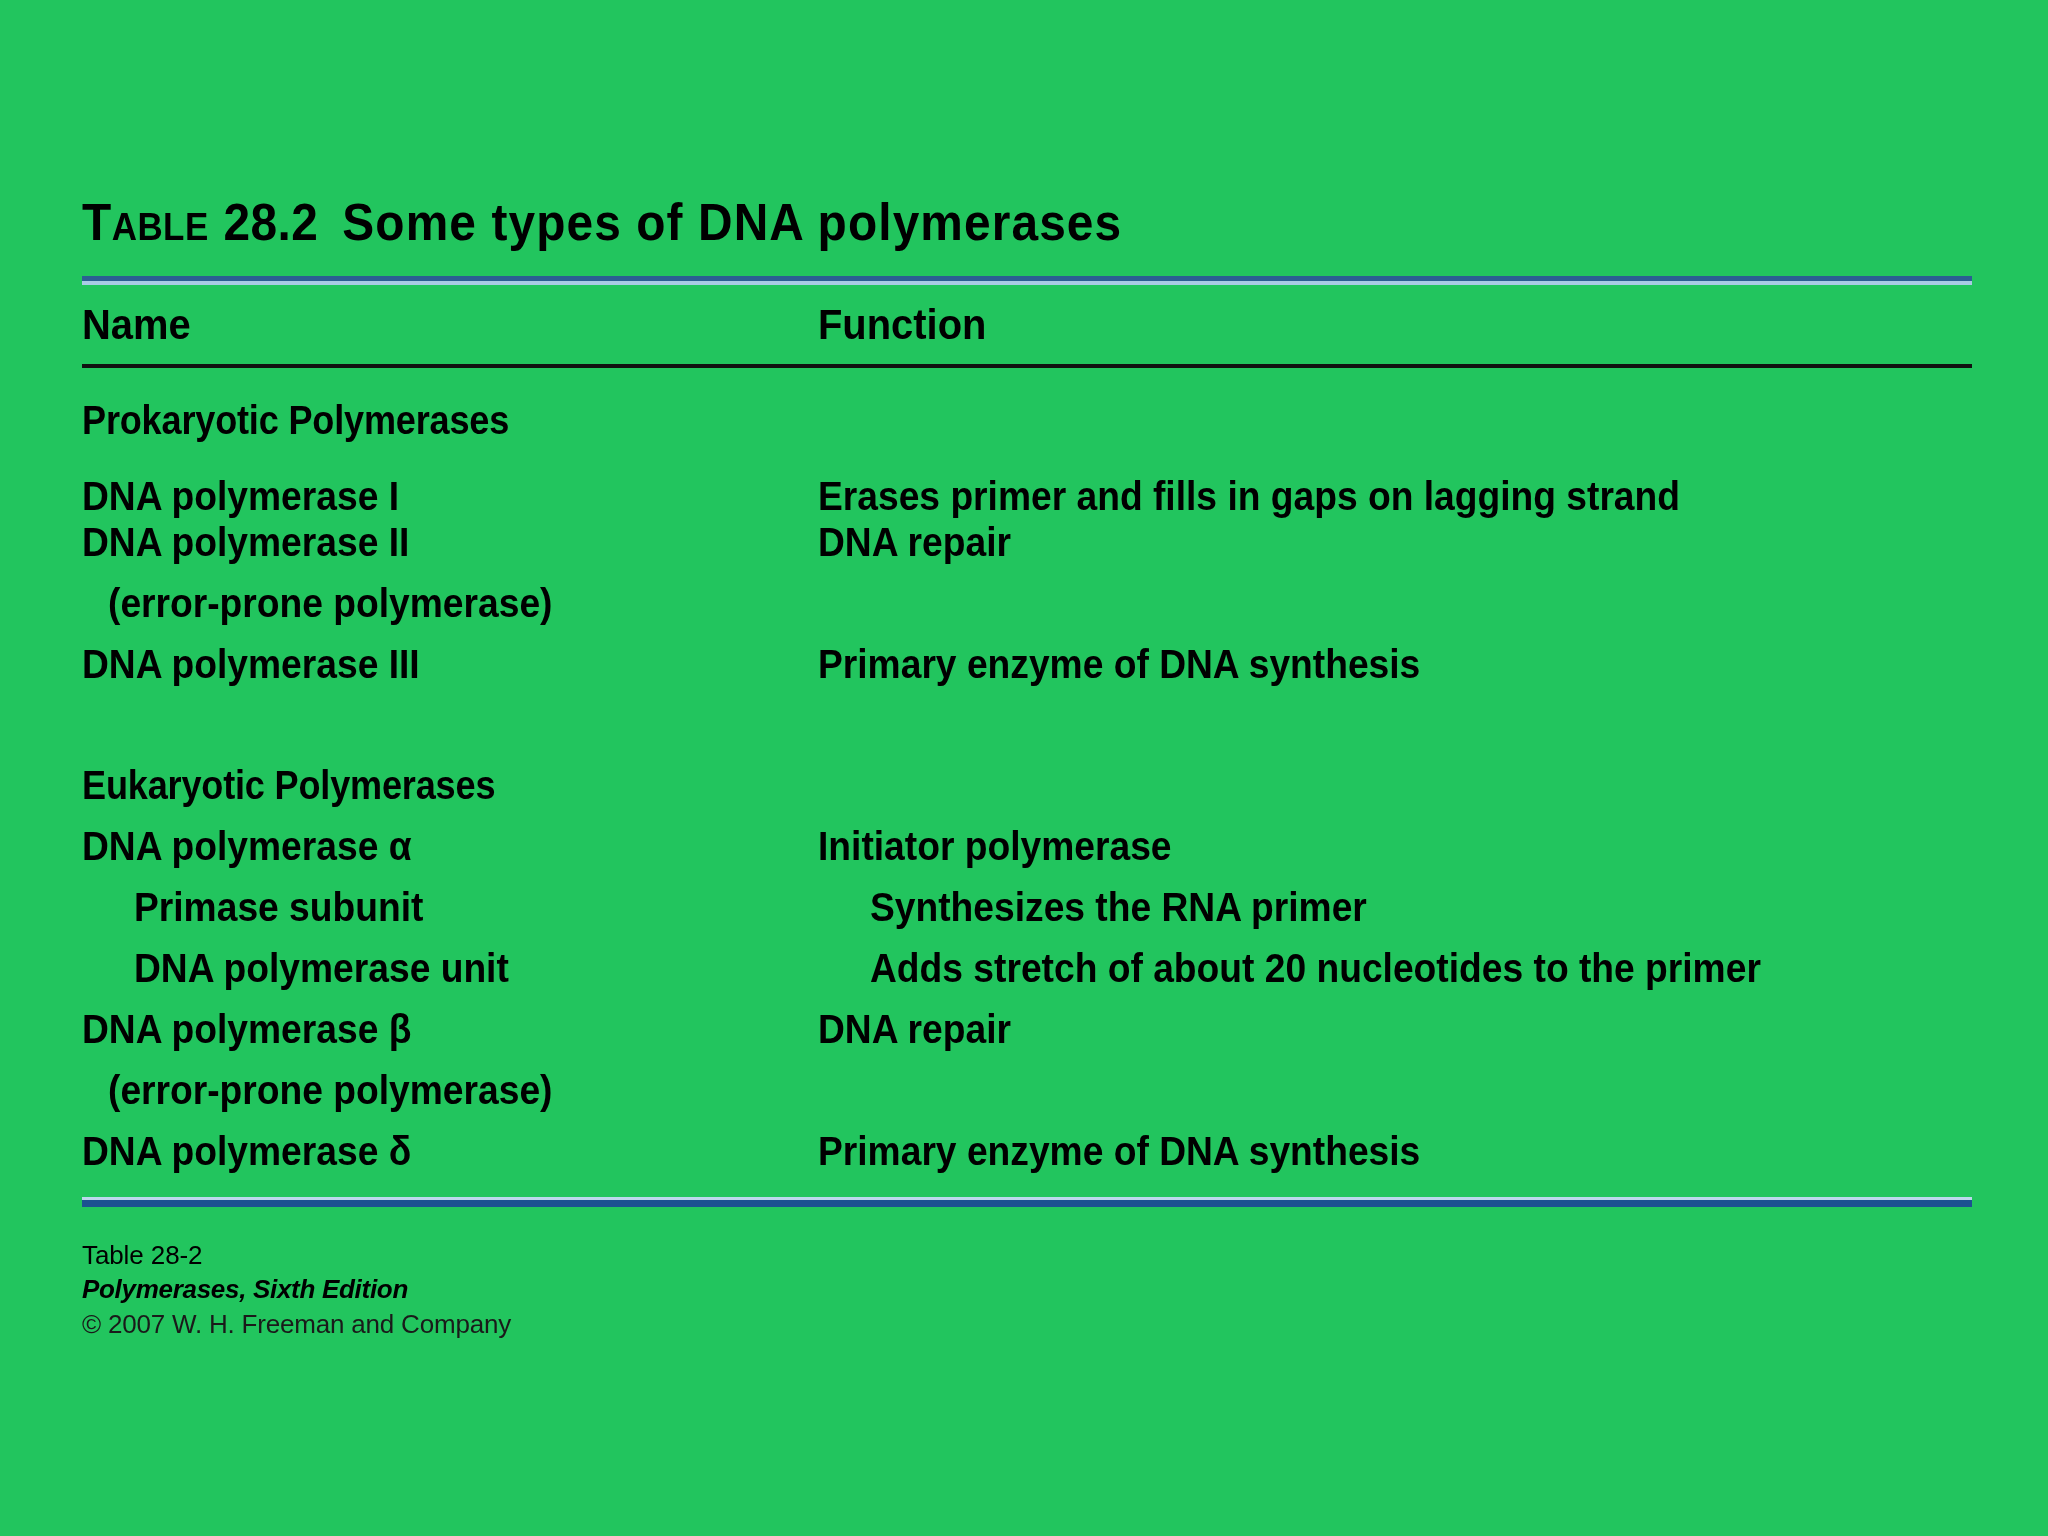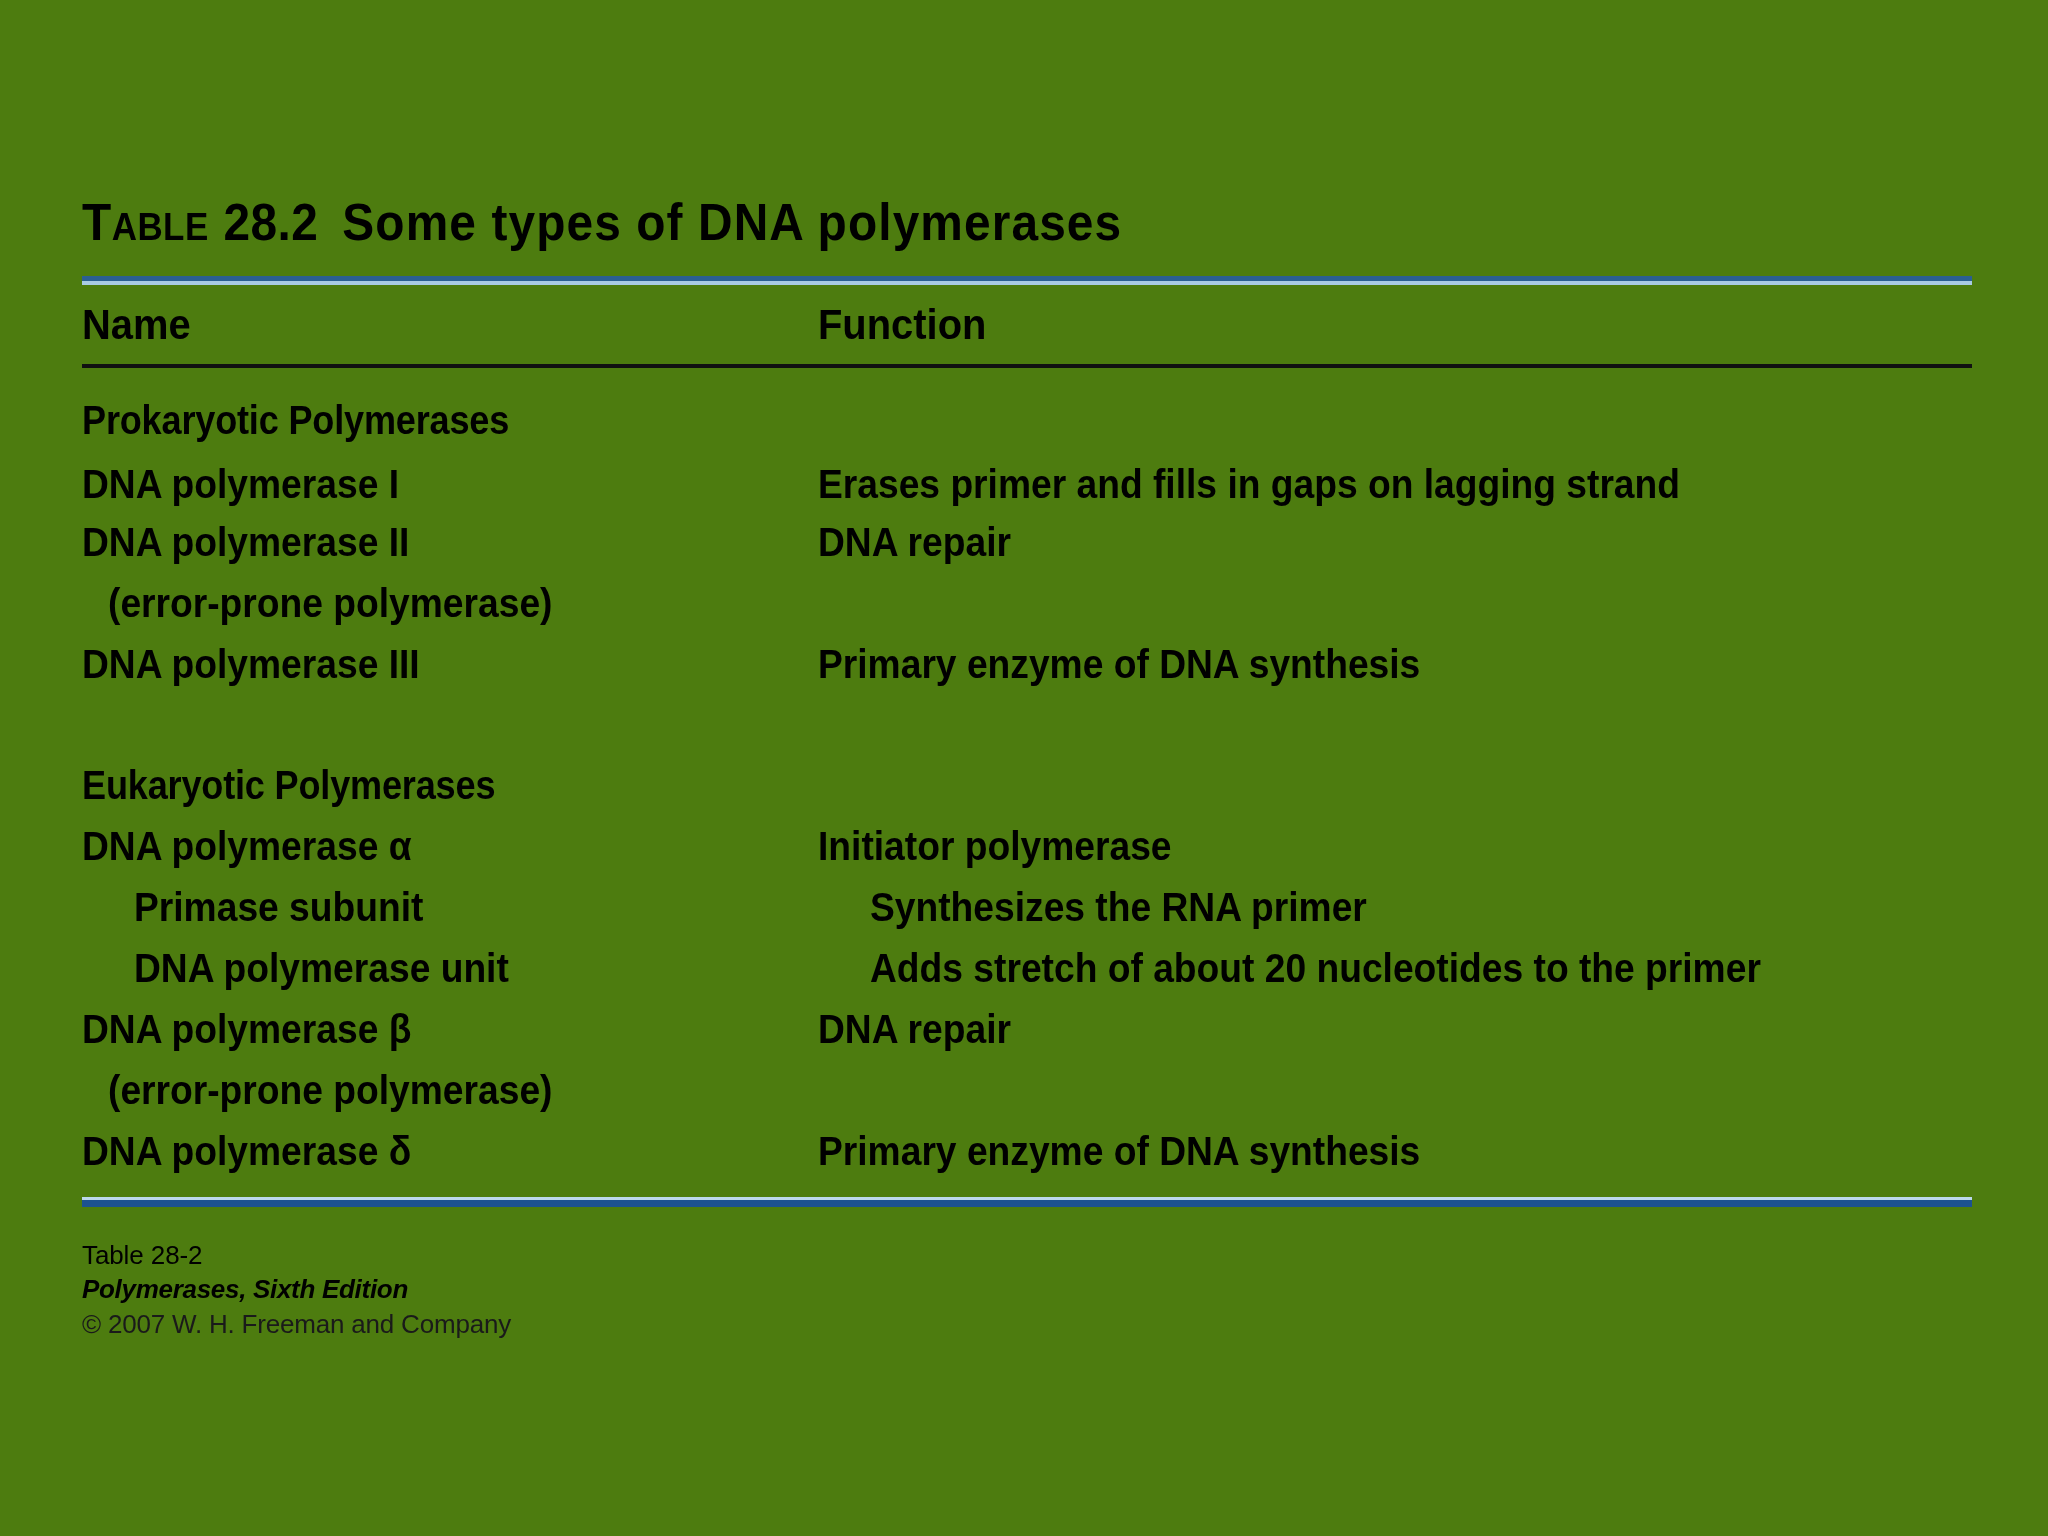--- a/index.html
+++ b/index.html
@@ -16,21 +16,21 @@
     overflow: hidden;
     position: relative;
   }
 
   .slide {
     position: absolute;
     left: 0;
     top: 0;
     width: 2048px;
     height: 1536px;
-    background: #4d7c0f;
+    background: #22c55e;
   }
 
   
   .table-title {
     position: absolute;
     left: 82px;
     top: 196px;
     white-space: nowrap;
     font-weight: 700;
     font-size: 52px;
@@ -170,21 +170,21 @@
 
   <div class="col-head col-head-name">Name</div>
   <div class="col-head col-head-func">Function</div>
 
   <div class="rule-header"></div>
 
   <div class="tbody" id="tbody">
       <div class="row" style="top: 400px; text-align: center;">
         <div class="cell cell-name section-head">Prokaryotic Polymerases</div>
       </div>
-      <div class="row" style="top: 464px;">
+      <div class="row" style="top: 476px;">
         <div class="cell cell-name" style="left: 82px;">DNA polymerase I</div>
         <div class="cell cell-func" style="left: 818px;">Erases primer and fills in gaps on lagging strand</div>
       </div>
       <div class="row" style="top: 522px;">
         <div class="cell cell-name" style="left: 82px;">DNA polymerase II</div>
         <div class="cell cell-func" style="left: 818px;">DNA repair</div>
       </div>
       <div class="row" style="top: 583px;">
         <div class="cell cell-name" style="left: 108px;">(error-prone polymerase)</div>
       </div>

